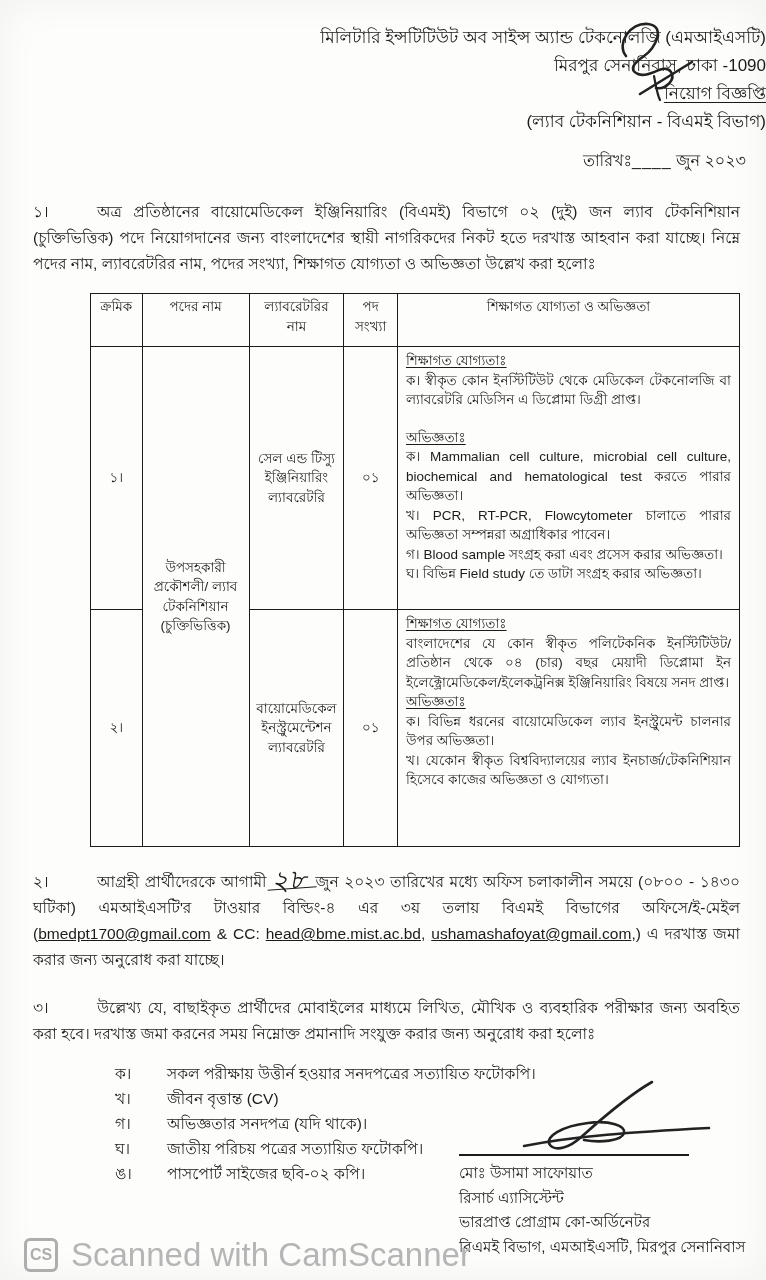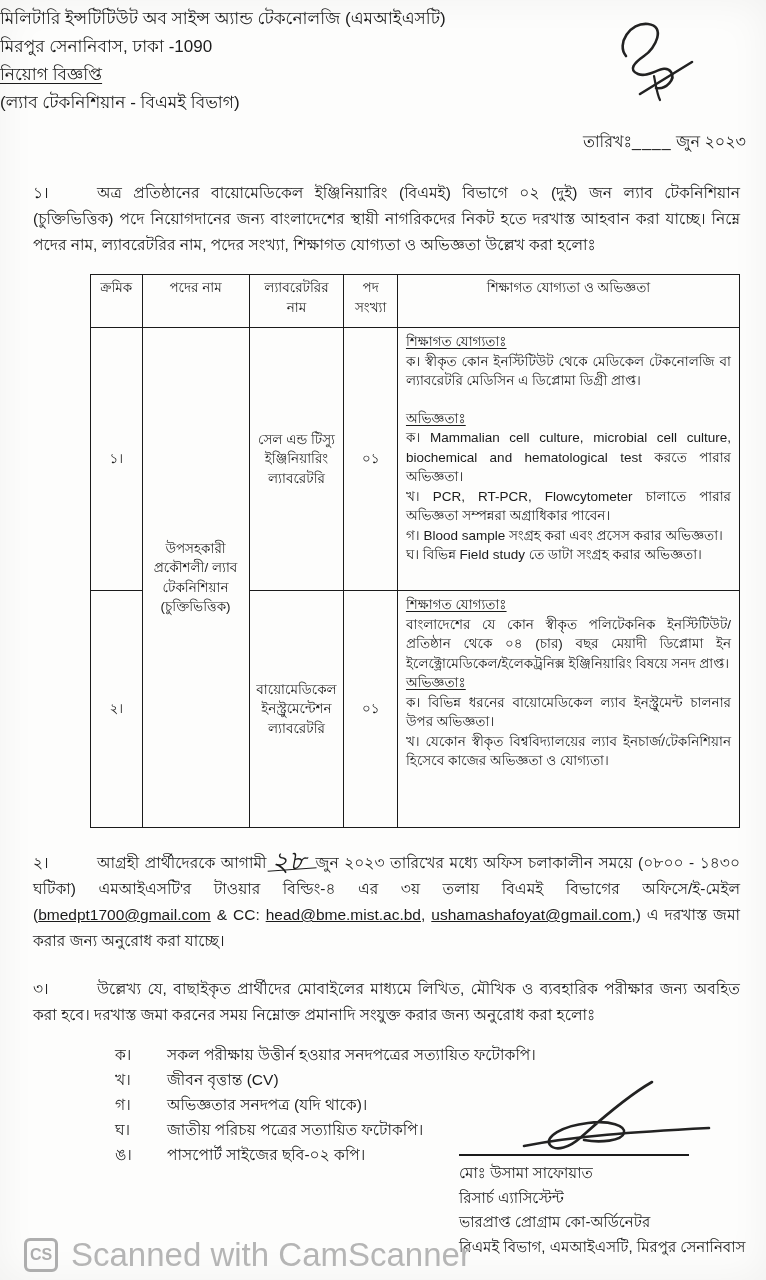--- a/index.html
+++ b/index.html
@@ -4,21 +4,21 @@
 <style>
   html,body { margin:0; padding:0; }
   body { background:#e9e9e9; }
   .page {
     position:relative; width:766px; height:1280px; margin:0 auto;
     background:#fdfdfc; color:#1b1b1b; overflow:hidden;
     font-family:"Liberation Sans","DejaVu Sans",sans-serif;
     box-shadow: inset 0 0 40px rgba(0,0,0,0.05);
   }
   
-  .header { text-align:left; padding-top:5px; font-size:17px; line-height:28px; }
+  .header { text-align:right; padding-top:24px; font-size:17px; line-height:28px; }
   .notice-title { text-decoration:underline; text-underline-offset:3px; display:inline-block; }
   
   .scribble { position:absolute; top:6px; right:52px; }
   
   .date-line { text-align:right; padding-right:20px; margin-top:12px; font-size:16px; }
   .date-blank { letter-spacing:1px; }
   
   .para { margin:0 26px 0 33px; font-size:15.5px; line-height:26px; text-align:justify; }
   .para .pnum { display:inline-block; min-width:64px; }
   .para-1 { margin-top:24px; }

